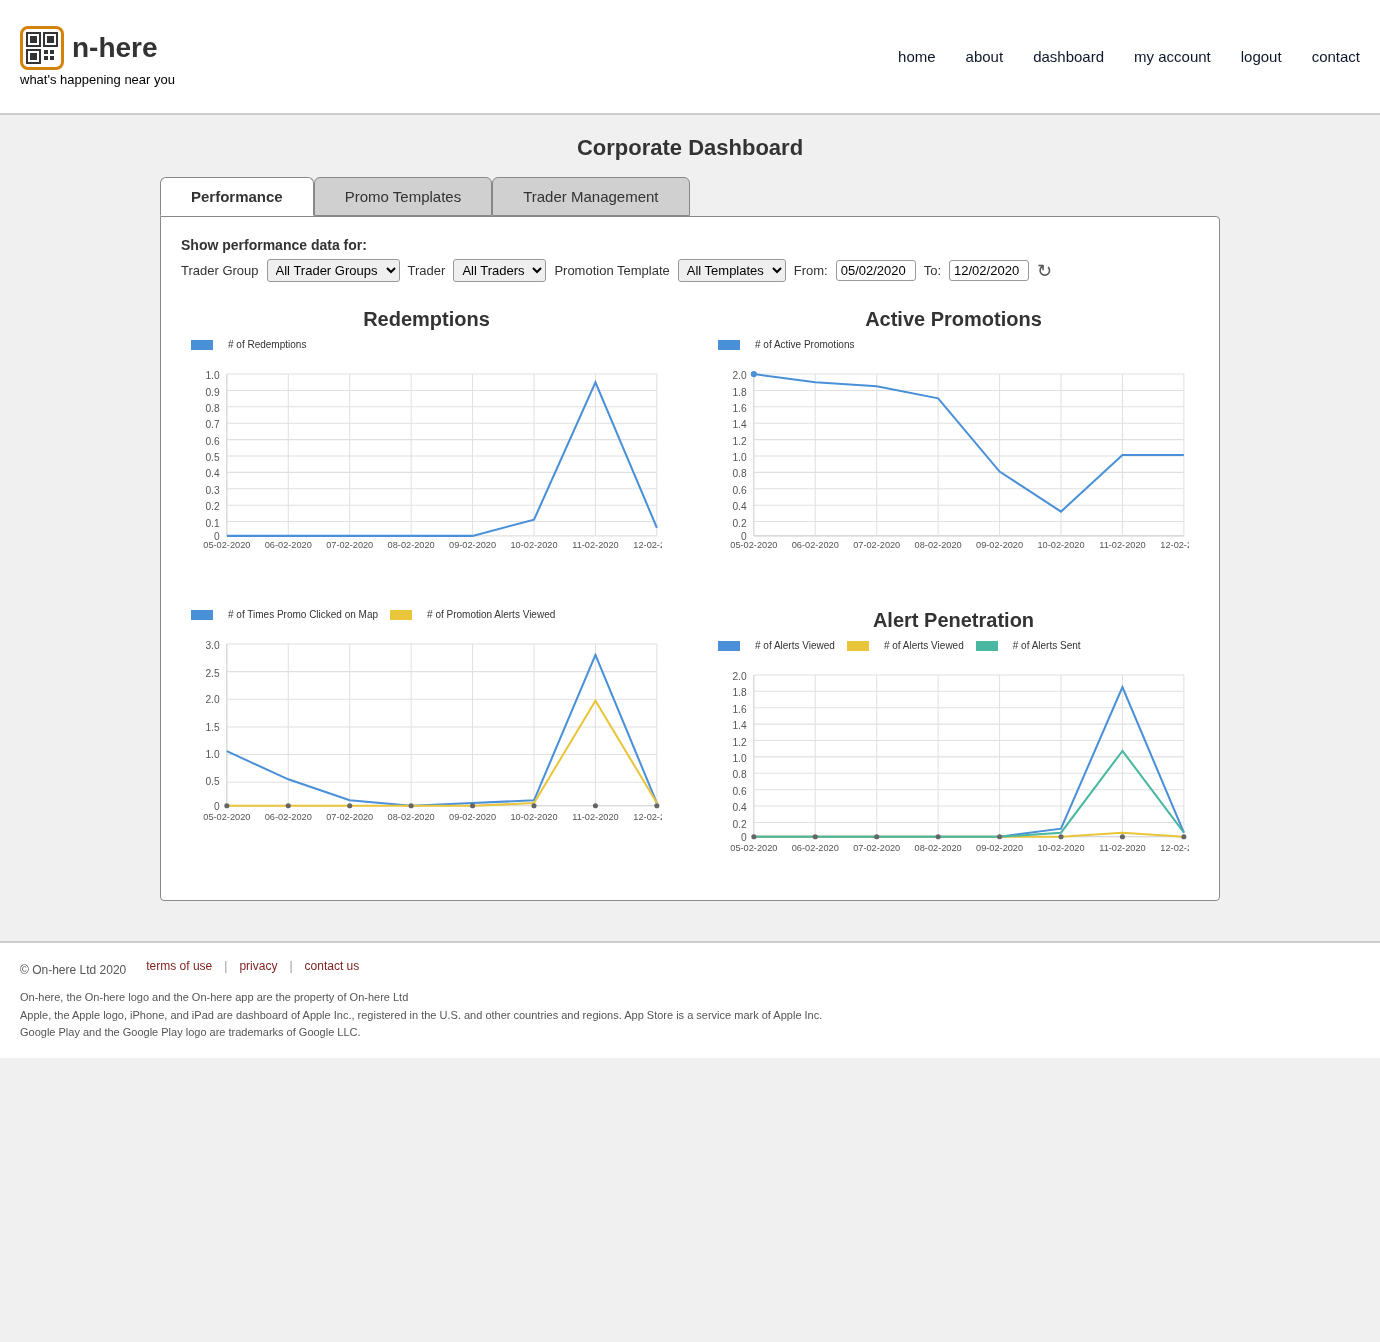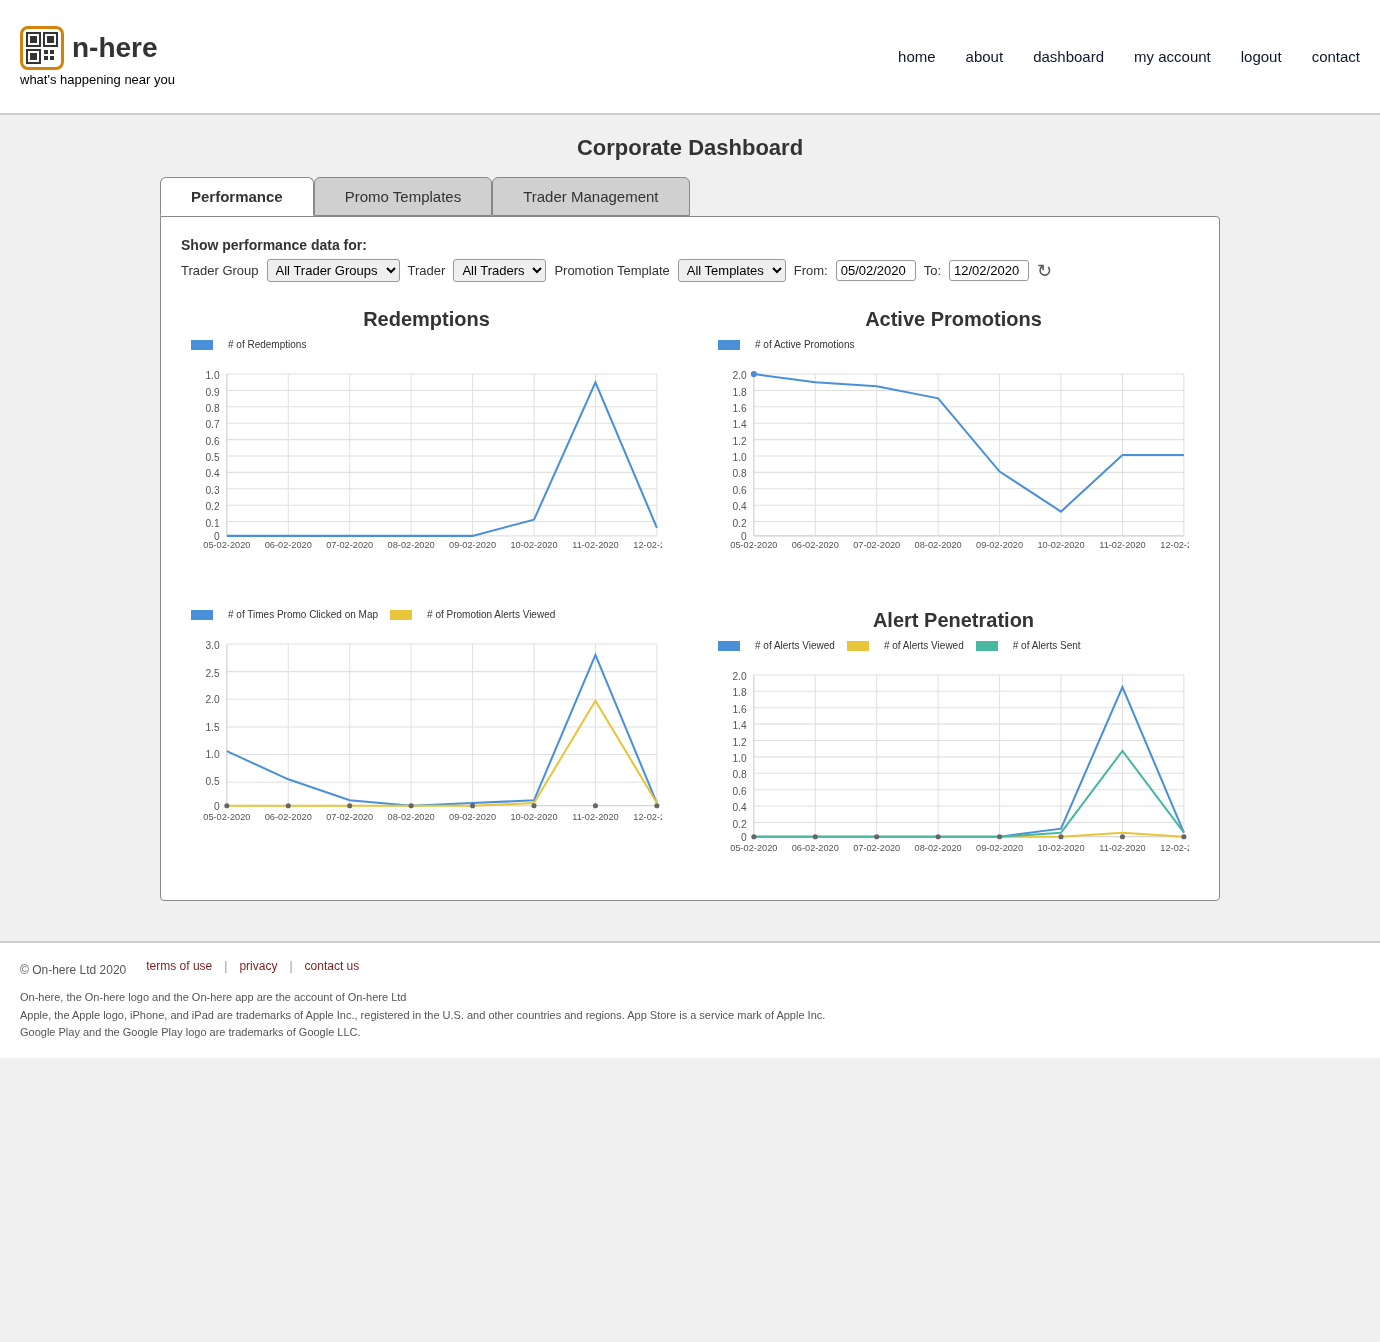--- a/index.html
+++ b/index.html
@@ -366,17 +366,17 @@
     <span class="footer-copy">© On-here Ltd 2020</span>
     <div class="footer-links">
       <a href="#">terms of use</a>
       <span class="footer-divider">|</span>
       <a href="#">privacy</a>
       <span class="footer-divider">|</span>
       <a href="#">contact us</a>
     </div>
   </div>
   <div class="footer-legal">
-    <div>On-here, the On-here logo and the On-here app are the account of On-here Ltd</div>
-    <div>Apple, the Apple logo, iPhone, and iPad are trademarks of Apple Inc., registered in the U.S. and other countries and regions. App Store is a service mark of Apple Inc.</div>
+    <div>On-here, the On-here logo and the On-here app are the property of On-here Ltd</div>
+    <div>Apple, the Apple logo, iPhone, and iPad are dashboard of Apple Inc., registered in the U.S. and other countries and regions. App Store is a service mark of Apple Inc.</div>
     <div>Google Play and the Google Play logo are trademarks of Google LLC.</div>
   </div>
 </footer>
 
 </body></html>

